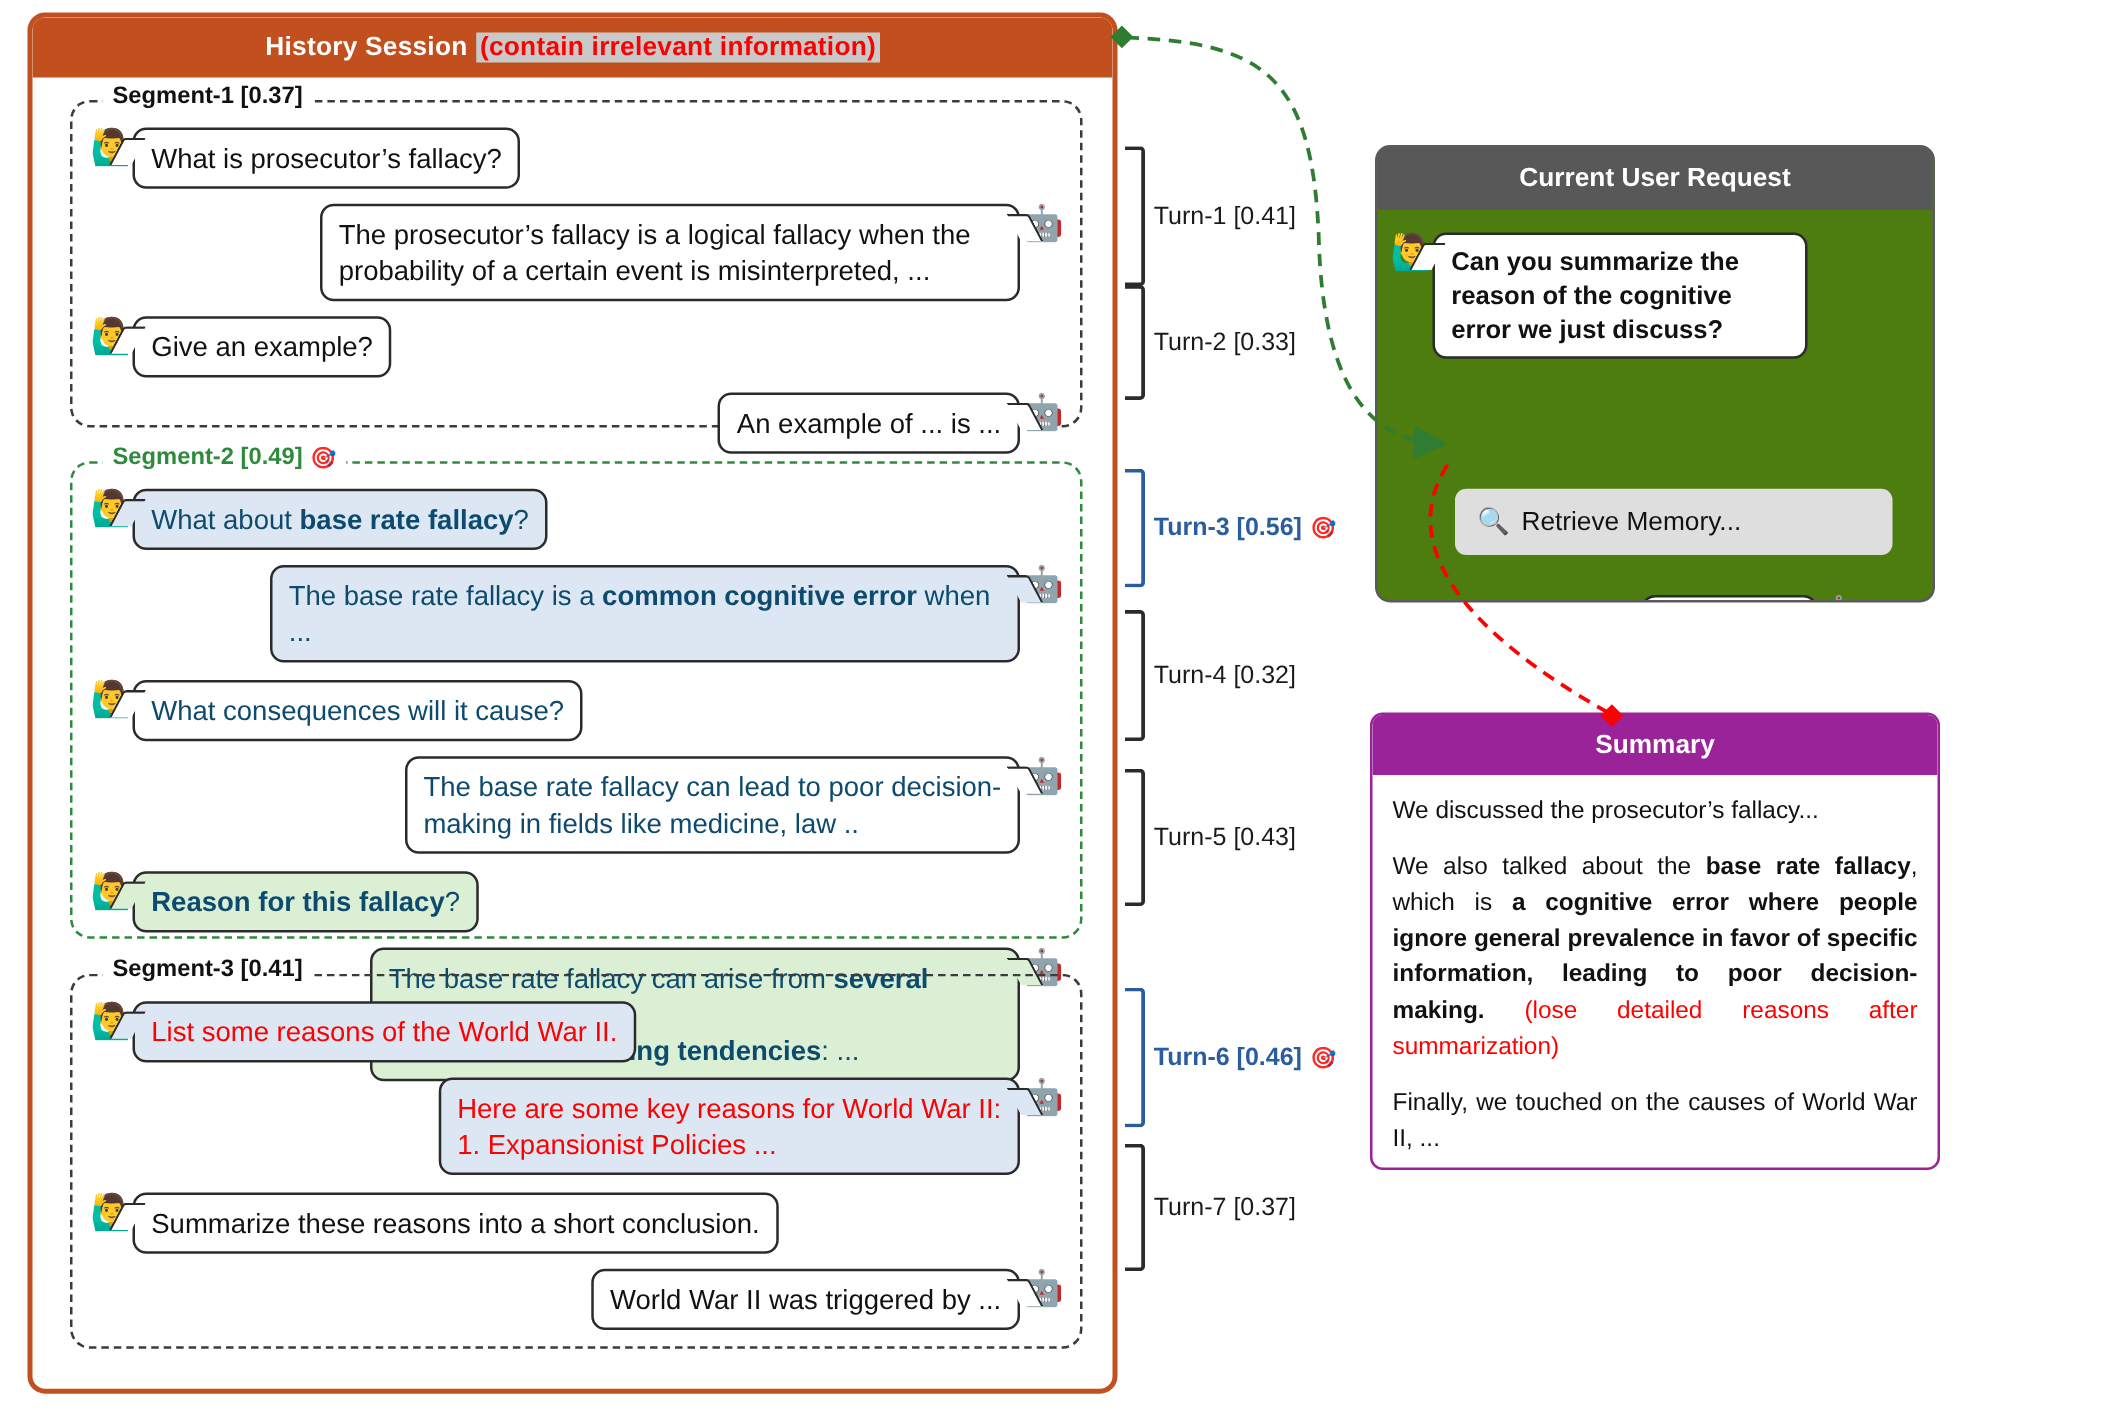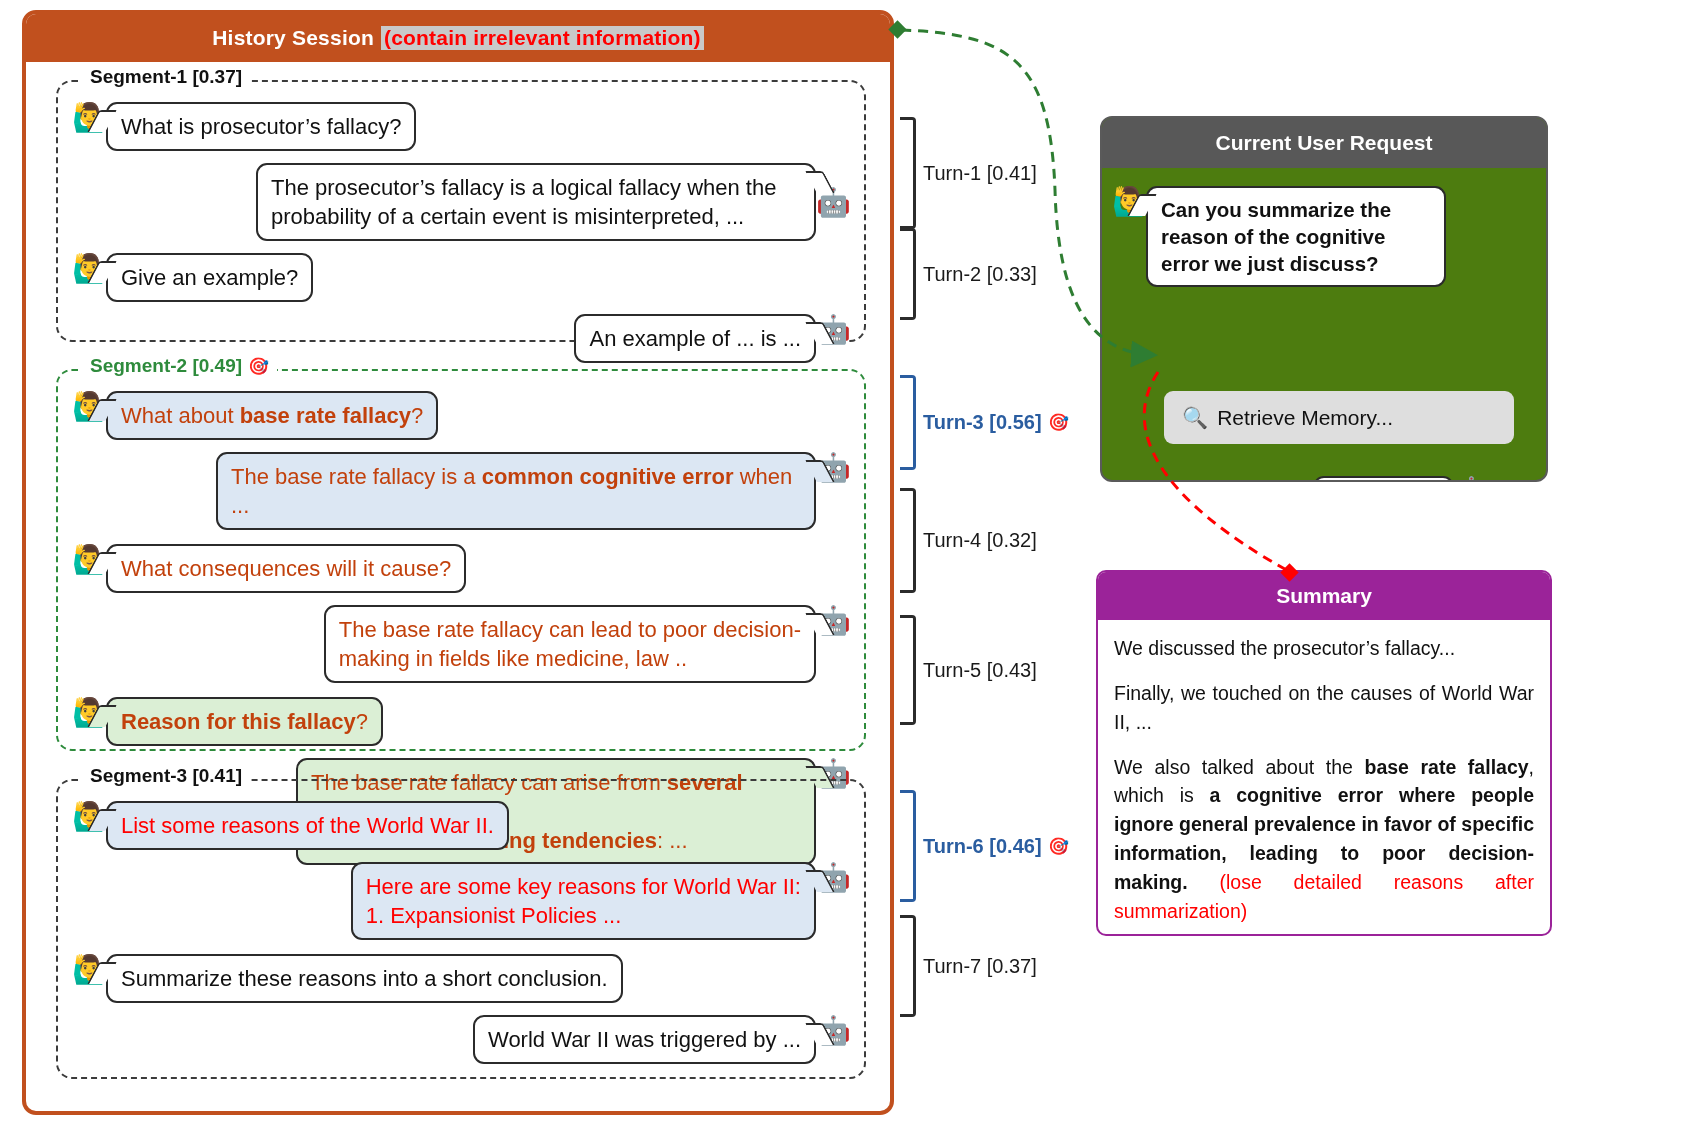--- a/index.html
+++ b/index.html
@@ -80,21 +80,21 @@
     content: ""; position: absolute; right: -15px; top: 6px;
     width: 16px; height: 20px;
     border-right: 2.5px solid #2B2B2B;
     border-top: 2.5px solid #2B2B2B;
     background: inherit;
     transform: skewX(28deg);
     border-top-right-radius: 3px;
   }
   .bubble.blue  { background: #DCE7F3; }
   .bubble.green { background: #DBEFD5; }
-  .txt-green { color: #c2410c; }
+  .txt-green { color: #0c4a6e; }
   .txt-red   { color: #FF0000; }
   .b { font-weight: bold; }
 
   
   .turns { position: absolute; left: 900px; top: 0; width: 200px; height: 1131px; }
   .turn {
     position: absolute; left: 0;
     display: flex; align-items: center;
   }
   .bracket {
@@ -170,21 +170,21 @@
     <div class="segment seg1" style="top:66px; height:262px;">
       <div class="seg-label">
         <span>Segment-1 [0.37]</span>
       </div>
 
       <div class="row user" style="margin-top:20px;">
         <span class="avatar">🙋‍♂️</span>
         <div class="bubble tail-left">What is prosecutor’s fallacy?</div>
       </div>
 
-      <div class="row bot" style="margin-top:12px;align-items:center;">
+      <div class="row bot" style="margin-top:12px;">
         <div class="bubble tail-right" style="max-width:560px;">The prosecutor’s fallacy is a logical fallacy when the probability of a certain event is misinterpreted, ...</div>
         <span class="avatar">🤖</span>
       </div>
 
       <div class="row user" style="margin-top:12px;">
         <span class="avatar">🙋‍♂️</span>
         <div class="bubble tail-left">Give an example?</div>
       </div>
 
       <div class="row bot" style="margin-top:12px;">
@@ -330,24 +330,24 @@
       </div>
     </div>
   </div>
 
   <div class="sum-panel">
     <div class="sum-header">
       <span>Summary</span>
     </div>
     <div class="sum-body">
       <div class="sum-p">We discussed the prosecutor’s fallacy...</div>
-      <div class="sum-p">Finally, we touched on the causes of World War II, ...</div>
       <div class="sum-p">
         <span>We also talked about the </span><span class="b">base rate fallacy</span><span>, which is </span><span class="b">a cognitive error where people ignore general prevalence in favor of specific information, leading to poor decision-making.</span><span class="txt-red"> (lose detailed reasons after summarization)</span>
       </div>
+      <div class="sum-p">Finally, we touched on the causes of World War II, ...</div>
     </div>
   </div>
 
   <svg class="arrow-svg">
     <defs>
       <marker id="ah-green" markerWidth="9" markerHeight="9" refX="7" refY="4.5" orient="auto">
         <path d="M0,0 L9,4.5 L0,9 z" fill="#2E7D32"></path>
       </marker>
       <marker id="ah-red" markerWidth="9" markerHeight="9" refX="7" refY="4.5" orient="auto">
         <path d="M0,0 L9,4.5 L0,9 z" fill="#FF0000"></path>

